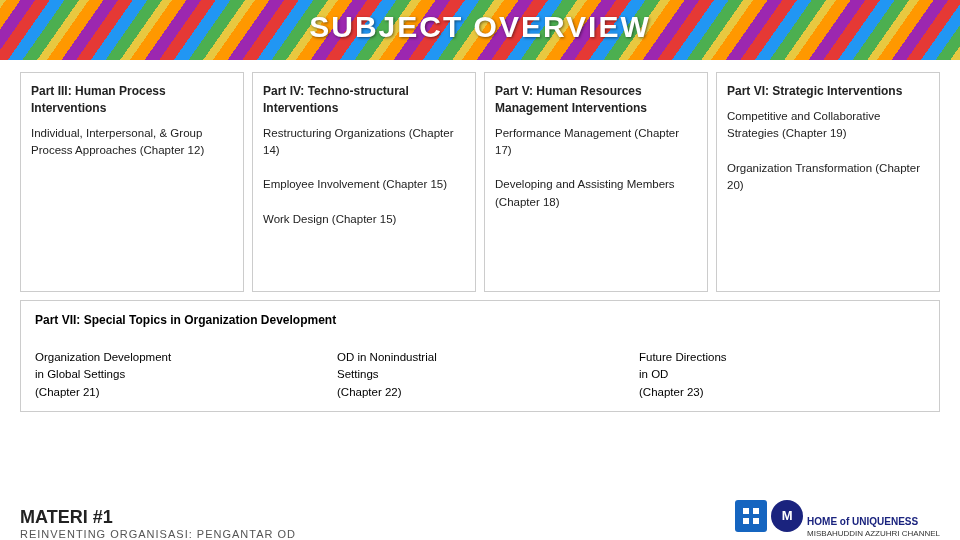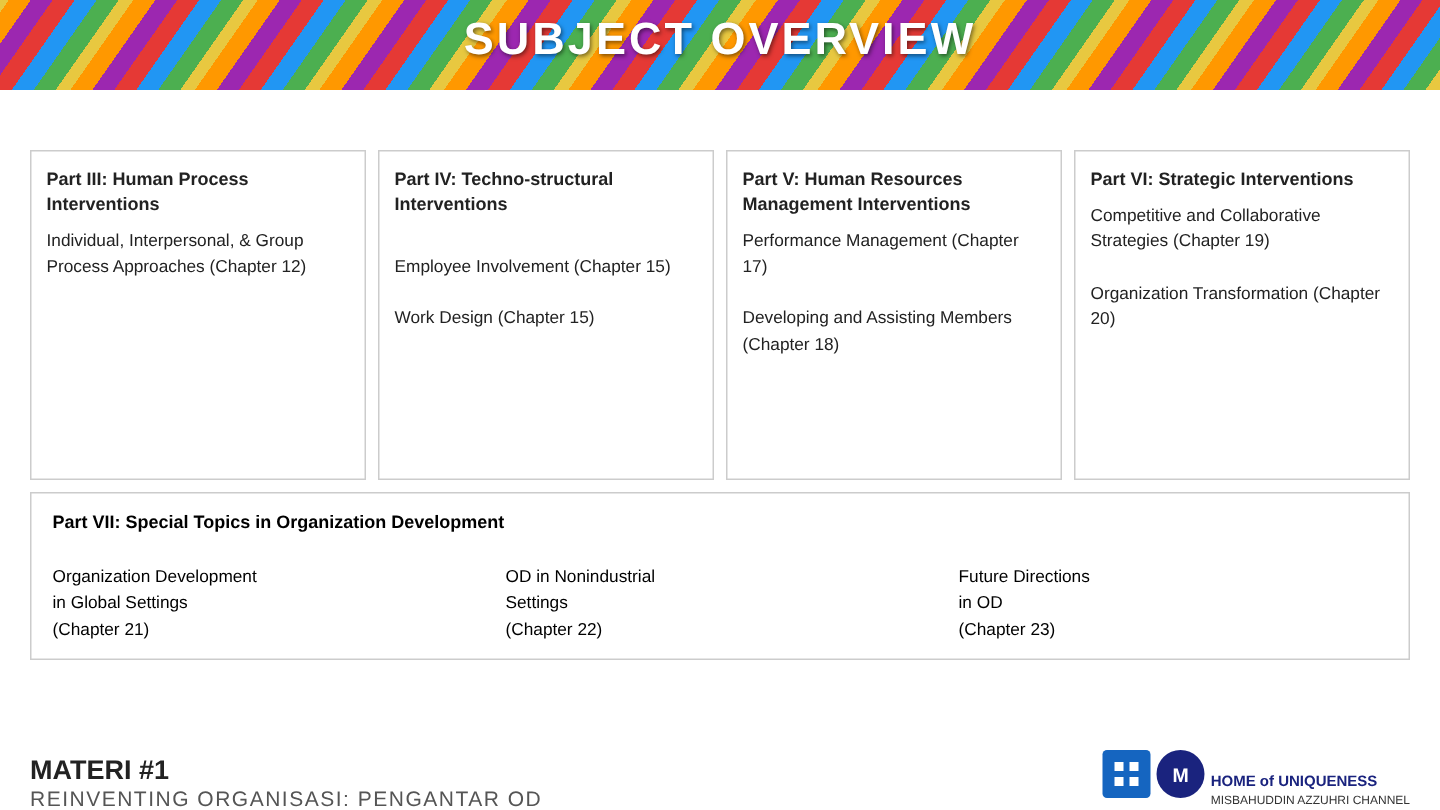--- a/index.html
+++ b/index.html
@@ -76,21 +76,20 @@
     }
 
     .card {
       border: 1px solid #ccc;
       background: #fff;
       padding: 10px 10px;
       font-size: 12px;
       color: #222;
       line-height: 1.4;
       min-height: 220px;
-      margin-top: 28px;
     }
 
     .card .card-title {
       font-weight: bold;
       font-size: 12px;
       margin-bottom: 8px;
       line-height: 1.4;
     }
 
     .card .card-body {
@@ -137,21 +136,21 @@
     .footer-left {
       display: flex;
       flex-direction: column;
     }
     .footer-left .materi {
       font-size: 18px;
       font-weight: bold;
       color: #222;
     }
     .footer-left .subtitle {
-      font-size: 14px;
+      font-size: 11px;
       color: #555;
       letter-spacing: 1px;
     }
     .footer-right {
       display: flex;
       align-items: center;
       gap: 8px;
     }
     .logo-text {
       font-size: 9px;
@@ -184,20 +183,21 @@
       <div class="card-title">Part III: Human Process Interventions</div>
       <div class="card-body">
         <p>Individual, Interpersonal, &amp; Group Process Approaches (Chapter 12)</p>
         <br>
       </div>
     </div>
 
     <div class="card">
       <div class="card-title">Part IV: Techno-structural Interventions</div>
       <div class="card-body">
+        <p>Restructuring Organizations (Chapter 14)</p>
         <br>
         <p>Employee Involvement (Chapter 15)</p>
         <br>
         <p>Work Design (Chapter 15)</p>
       </div>
     </div>
 
     <div class="card">
       <div class="card-title">Part V: Human Resources Management Interventions</div>
       <div class="card-body">

